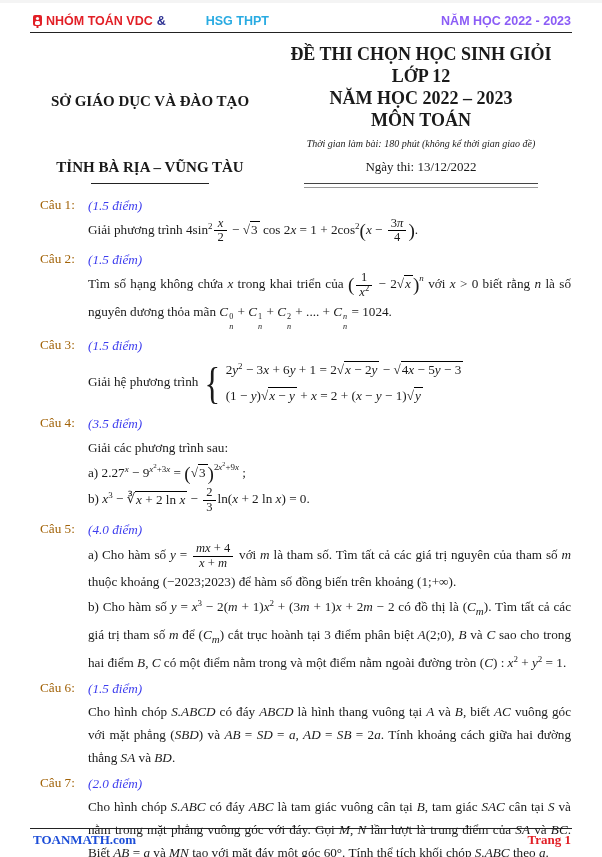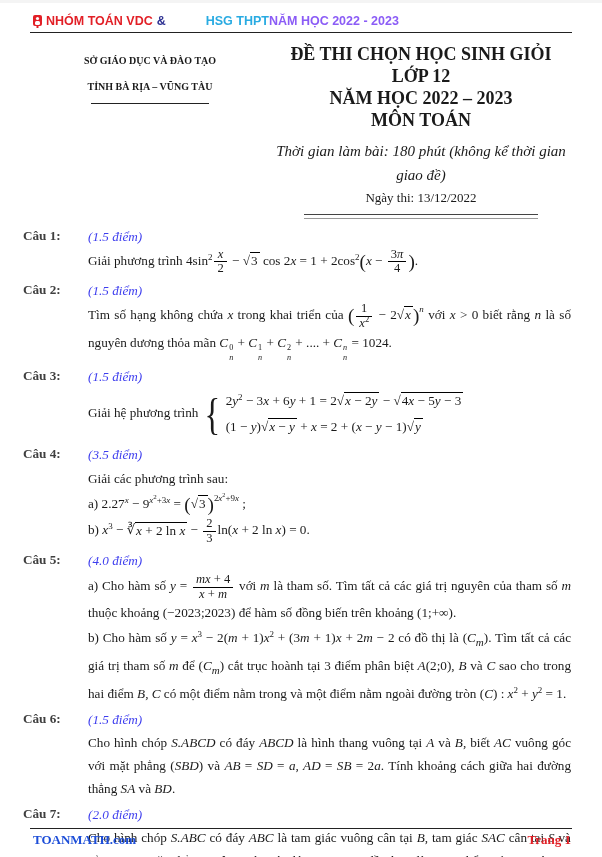--- a/index.html
+++ b/index.html
@@ -4,48 +4,48 @@
 <style>
   html,body { margin:0; padding:0; background:#ffffff; }
   .page {
     position:relative; width:602px; height:857px; margin:0 auto;
     background:#ffffff; overflow:hidden;
     font-family:"Liberation Serif", serif; color:#1a1a1a;
     border-top:3px solid #f4f4f4;
   }
 
   
-  .ribbon { display:flex; justify-content:flex-start; align-items:center;
+  .ribbon { display:flex; justify-content:space-between; align-items:center;
             padding:11px 31px 0 33px;
             font-family:"Liberation Sans", sans-serif; font-weight:bold; font-size:12.5px; }
   .ribbon-left { display:flex; align-items:center; gap:4px; }
   .ricon { display:inline-block; width:9px; height:13px; position:relative; }
   .r-red  { color:#e21f26; }
   .r-amp  { color:#2e3192; }
   .r-blue { color:#29abe2;padding-left:36px; }
   .ribbon-right { color:#8b5cf6; }
   .rule { margin:4px 30px 0 30px; border-top:1.6px solid #222; }
 
   
   .doc-header { display:flex; padding:10px 30px 0 30px; }
   .col-left  { width:240px; text-align:center; padding-top:5px; }
   .col-right { flex:1; text-align:center; }
-  .dept { font-weight:bold; font-size:10px; line-height:26px; }
+  .dept { font-weight:bold; font-size:15px; line-height:26px;margin-top:40px; }
   .short-underline { width:118px; margin:3px auto 0 auto; border-top:1.2px solid #222; }
   .exam-title { font-weight:bold; font-size:18px; line-height:22px; }
-  .time-note { font-style:italic; font-size:15px; line-height:24px; margin-top:8px; }
+  .time-note { font-style:italic; font-size:10px; line-height:24px; margin-top:1px; }
   .exam-date { font-size:13px; line-height:22px; }
   .double-line { width:234px; margin:5px auto 0 auto; height:2.5px;
                  border-top:1.6px solid #444; border-bottom:0.8px solid #999; }
 
   
   main { display:block; margin-top:6px; }
   .question { position:relative; margin-top:3px; }
   .q-head { margin-left:88px; line-height:21px; margin-bottom:1px; }
-  .q-label { position:absolute; left:23px; top:0; color:#404040; font-weight:bold; font-size:13.2px; }
+  .q-label { position:absolute; left:40px; top:0; color:#a16207; font-weight:normal; font-size:13.2px; }
   .q-points { color:#3d3dee; font-style:italic; font-size:13.2px; }
   .q-body { margin-left:88px; margin-right:31px; font-size:13.2px;
             line-height:23px; text-align:justify; }
   .q-body .bline { display:block; margin:2px 0; }
 
   
   .q-body i { font-style:italic; }
   sup { font-size:0.68em; line-height:0; }
   sup sup { font-size:0.78em; }
   .frac { display:inline-block; vertical-align:middle; text-align:center;

